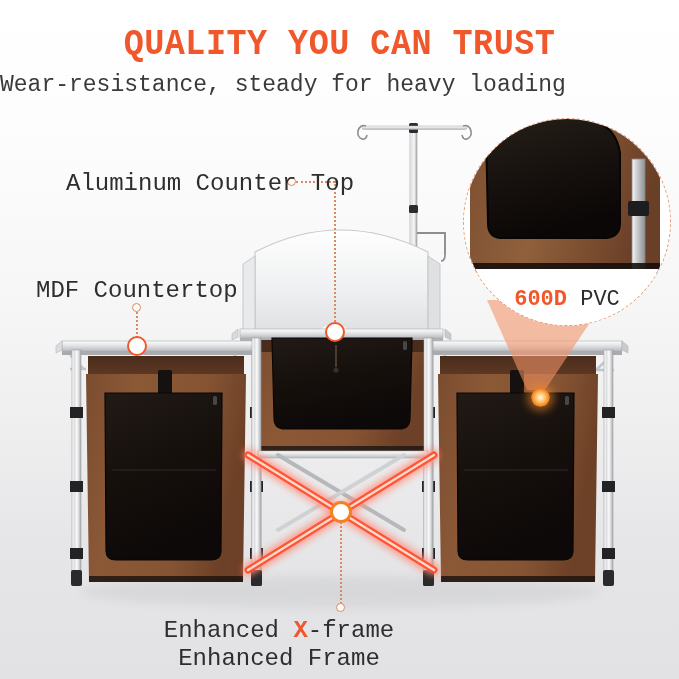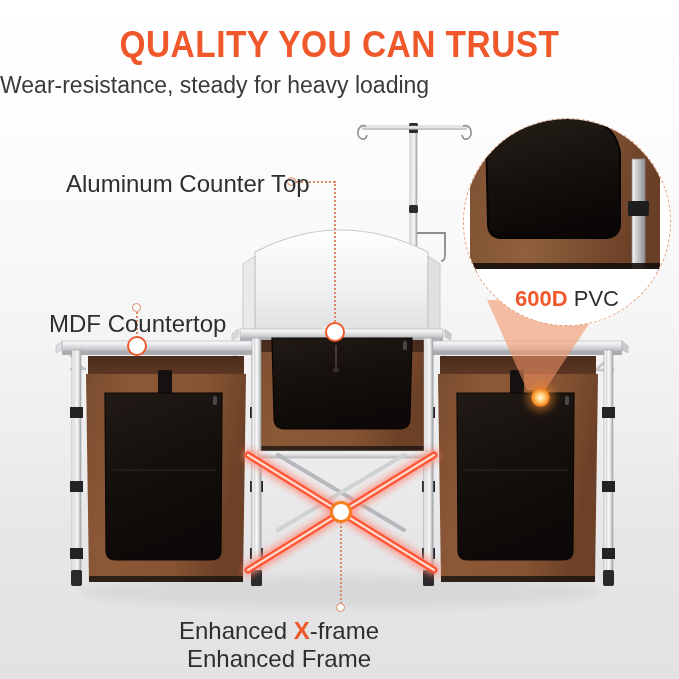--- a/index.html
+++ b/index.html
@@ -6,21 +6,21 @@
   html, body {
     margin: 0;
     padding: 0;
     background: #ffffff;
   }
   #stage {
     position: relative;
     width: 679px;
     height: 679px;
     overflow: hidden;
-    font-family: Liberation Sans, sans-serif;
+    font-family: Liberation Mono, monospace;
     background: linear-gradient(180deg,
         #ffffff 0%,
         #fdfdfd 18%,
         #f7f7f7 42%,
         #efeff0 62%,
         #e6e6e8 80%,
         #e2e2e4 100%);
   }
 
   
@@ -50,21 +50,21 @@
   }
 
   
   .callout {
     position: absolute;
     font-size: 24px;
     color: #2e2e2e;
     white-space: nowrap;
   }
   #label-alu-top  { left: 66px;  top: 170px; }
-  #label-mdf      { left: 49px;  top: 277px; margin-top: 33px; }
+  #label-mdf      { left: 36px;  top: 277px; }
   #label-xframe   {
     left: 0; top: 617px; width: 558px;
     text-align: center; line-height: 1.18;
   }
   #label-xframe .hl { color: #F0572A; font-weight: 700; }
   .dotline-v {
     position: absolute;
     border-left: 2px dotted #d98a63;
     width: 0;
   }

